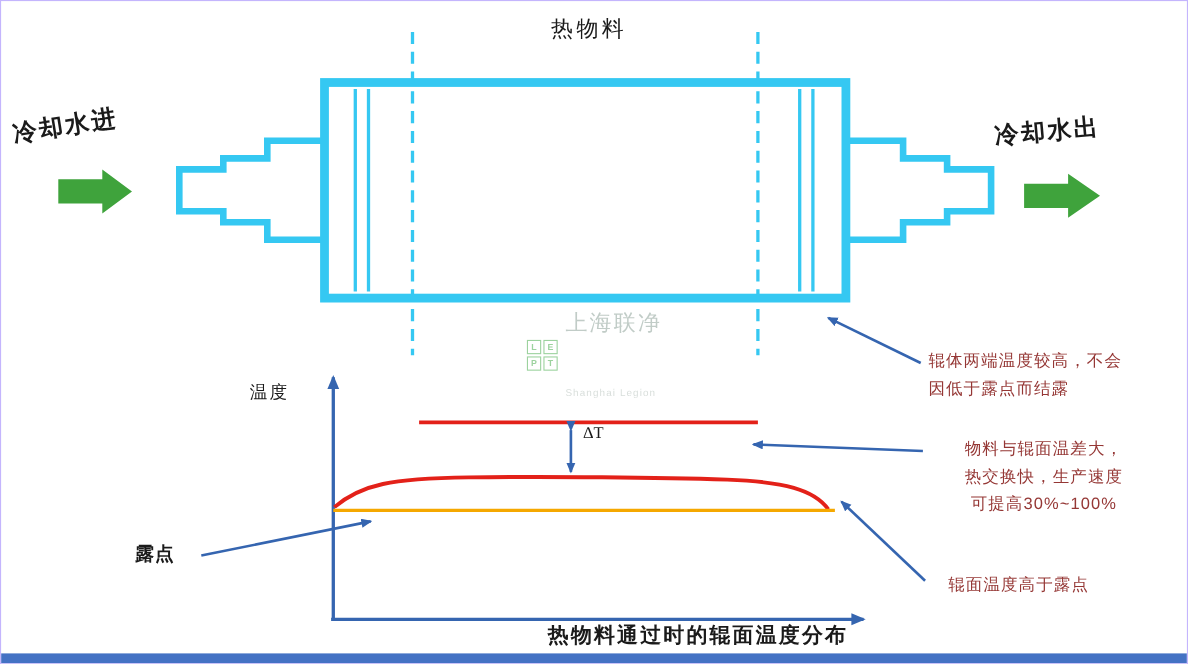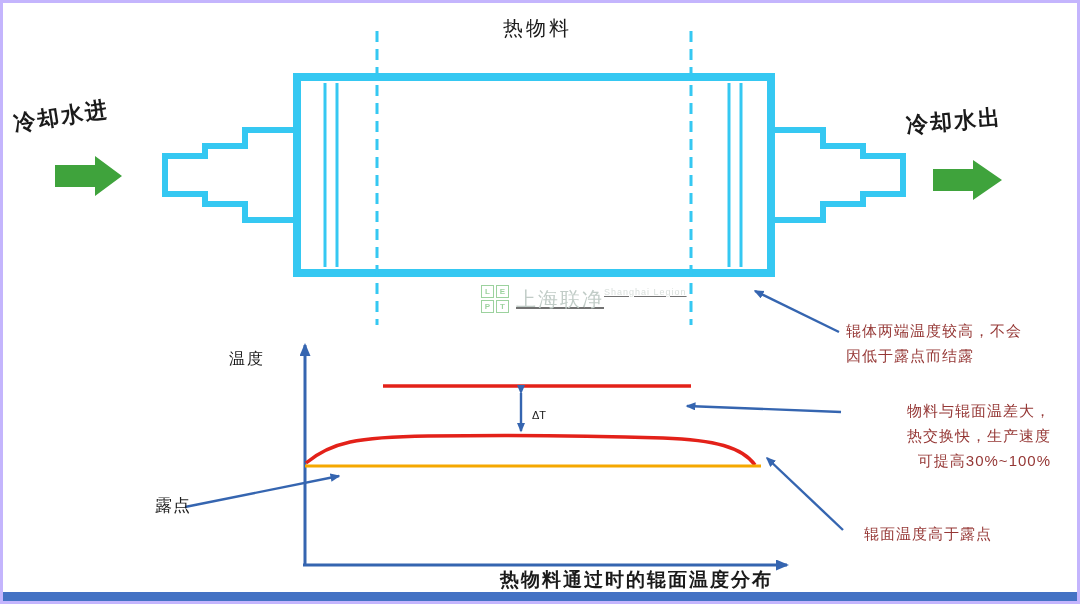--- a/index.html
+++ b/index.html
@@ -1,19 +1,19 @@
 <!DOCTYPE html>
 <html><head>
 <meta charset="utf-8">
 <style>
   html,body { margin:0; padding:0; background:#fff; }
   .canvas {
     position:relative; width:1080px; height:604px; background:#ffffff;
     overflow:hidden; font-family:"Liberation Sans","DejaVu Sans",sans-serif;
-    border:3px solid #c4b5fd; box-sizing:border-box;
+    border:1px solid #c4b5fd; box-sizing:border-box;
   }
   .layer { position:absolute; left:0; top:0; }
   .label { position:absolute; color:#1a1a1a; }
   .hand { font-weight:bold; font-size:22px; letter-spacing:2px; }
   .ann {
     position:absolute; color:#953735; font-size:15px; line-height:1.65;
     white-space:pre-line; letter-spacing:1px;
   }
   .footer-bar { position:absolute; left:0; right:0; bottom:0; height:9px; background:#4472C4; }
 
@@ -31,23 +31,23 @@
   
   .watermark {
     position:absolute; left:478px; top:282px; display:flex; align-items:center;
     gap:7px; opacity:0.55;
   }
   .wm-grid { display:grid; grid-template-columns:13px 13px; grid-template-rows:13px 13px; gap:2px; }
   .wm-cell {
     border:1.5px solid #4CAF50; color:#4CAF50; font-size:8px; font-weight:bold;
     display:flex; align-items:center; justify-content:center; background:#ffffff;
   }
-  .wm-text { display:flex; flex-direction:row; line-height:1.1;text-decoration:underline; }
+  .wm-text { display:flex; flex-direction:column; line-height:1.1; }
   .wm-name { font-size:20px; color:#8fa39a; letter-spacing:2px; }
-  .wm-sub  { font-size:9px; color:#b9c4be; letter-spacing:1px; }
+  .wm-sub  { font-size:9px; color:#b9c4be; letter-spacing:1px;margin-top:48px; }
 </style>
 </head>
 <body>
 
 <div class="canvas">
 
   <svg class="layer" width="1080" height="604" viewBox="0 0 1080 604">
     <defs>
       <marker id="arrBlue" markerWidth="10" markerHeight="9" refX="8.5" refY="4.2" orient="auto" markerUnits="userSpaceOnUse">
         <path d="M0 0 L10 4.2 L0 8.4 Z" fill="#3565B0"></path>
@@ -90,28 +90,28 @@
   <div class="label" style="left:500px; top:12px; width:160px; font-size:20px; letter-spacing:3px;">热物料</div>
 
   <div class="label hand" style="left:10px; top:96px; width:130px; transform:rotate(-9deg);">冷却水进</div>
 
   <div class="label hand" style="left:903px; top:102px; width:130px; transform:rotate(-5deg);">冷却水出</div>
 
   <div class="label" style="left:226px; top:346px; font-size:16px; letter-spacing:2px;">温度</div>
 
   <div class="label" style="left:330px; top:564px; width:440px; text-align:right; font-size:19px; font-weight:bold; letter-spacing:2px;">热物料通过时的辊面温度分布</div>
 
-  <div class="label" style="left:529px; top:406px; font-size:11px;">ΔT</div>
+  <div class="label" style="left:529px; top:385px; font-size:15px;font-family:Liberation Serif, serif;">ΔT</div>
 
-  <div class="label" style="left:152px; top:491px; font-size:17px; letter-spacing:1px;">露点</div>
+  <div class="label" style="left:122px; top:491px; font-size:17px; letter-spacing:1px;font-weight:bold;">露点</div>
 
   <div class="ann" style="left:843px; top:316px; width:215px;">辊体两端温度较高，不会
 因低于露点而结露</div>
 
-  <div class="ann" style="left:848px; top:396px; width:200px; text-align:right;">物料与辊面温差大，
+  <div class="ann" style="left:848px; top:396px; width:200px; text-align:center;">物料与辊面温差大，
 热交换快，生产速度
 可提高30%~100%</div>
 
   <div class="ann" style="left:846px; top:519px; width:200px;margin-left:15px;">辊面温度高于露点</div>
 
   <div class="watermark">
     <div class="wm-grid">
       <div class="wm-cell">L</div>
       <div class="wm-cell">E</div>
       <div class="wm-cell">P</div>

